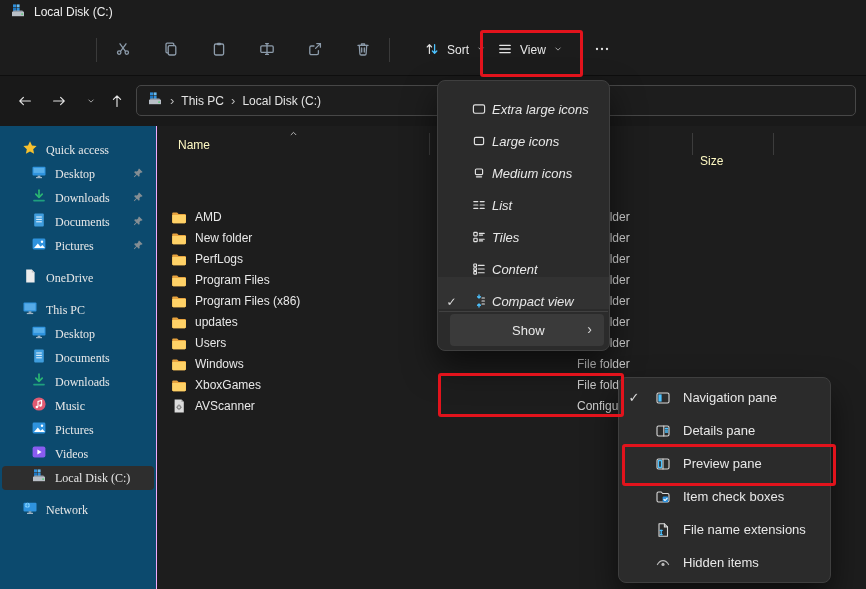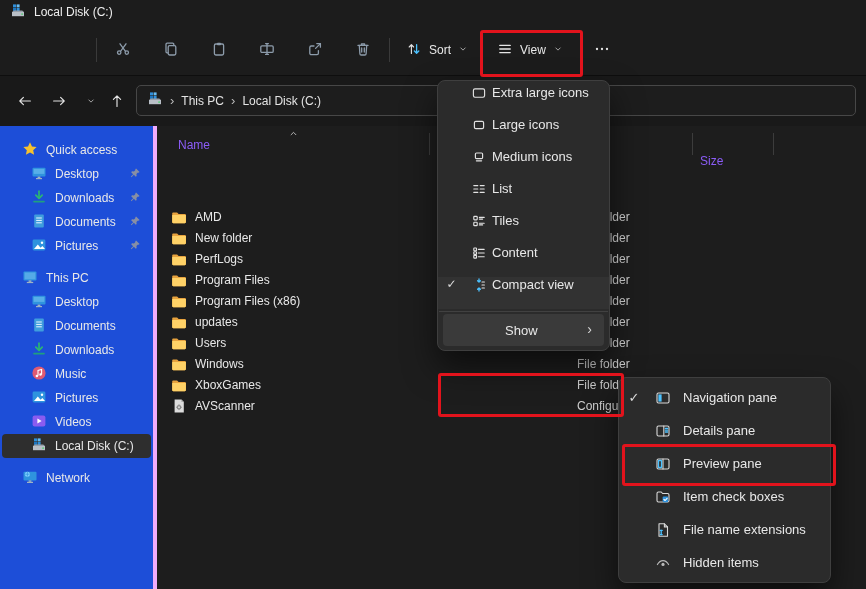--- a/index.html
+++ b/index.html
@@ -21,52 +21,52 @@
   .dots{position:absolute;left:588px;top:16px;width:28px;height:20px;display:flex;align-items:center;justify-content:center;}
   
   .navrow{position:absolute;left:0;top:76px;width:866px;height:50px;background:#191919;}
   .navbtn{position:absolute;top:13px;width:26px;height:24px;display:flex;align-items:center;justify-content:center;border-radius:4px;}
   .addr{position:absolute;left:136px;top:9px;width:446px;height:31px;border:1px solid #474747;border-radius:5px;
         background:#1d1d1d;display:flex;align-items:center;gap:7px;padding-left:10px;box-sizing:border-box;}
   .search{position:absolute;left:592px;top:9px;width:264px;height:31px;border:1px solid #474747;border-radius:5px;background:#1d1d1d;box-sizing:border-box;}
   .crumb-sep{color:#bdbdbd;font-size:13px;line-height:1;}
   .crumb{color:#e4e4e4;}
   
-  .sidebar{position:absolute;left:0;top:126px;width:157px;height:463px;background:#1d4ed8;
-           border-right:4px solid #f0abfc;box-sizing:border-box;padding-top:12px;}
+  .sidebar{position:absolute;left:0;top:126px;width:157px;height:463px;background:#0c4a6e;
+           border-right:1px solid #f0abfc;box-sizing:border-box;padding-top:12px;font-family:Liberation Serif, serif;}
   .side-item{height:24px;display:flex;align-items:center;position:relative;margin:0 2px;border-radius:4px;}
   .side-item.lvl0{padding-left:20px;}
   .side-item.lvl1{padding-left:29px;}
   .side-item .lbl{margin-left:8px;white-space:nowrap;}
   .side-item .pin{position:absolute;right:10px;top:5px;opacity:.85;}
   .side-item.sel{background:#2e2e2e;}
   .side-item.spacer{margin-top:8px;}
   
   .filearea{position:absolute;left:157px;top:126px;width:709px;height:463px;background:#1d1d1d;}
-  .colhead{position:absolute;color:#8b5cf6;}
+  .colhead{position:absolute;color:#fef9c3;}
   .colsep{position:absolute;top:7px;width:1px;height:22px;background:#3c3c3c;}
   .sortcaret{position:absolute;left:131px;top:2px;}
   .rows{position:absolute;left:0;top:37px;width:709px;margin-top:44px;}
   .frow{position:relative;height:21px;}
   .frow .fic{position:absolute;left:14px;top:2px;}
   .frow .fname{position:absolute;left:38px;top:3px;white-space:nowrap;}
   .frow .ftype{position:absolute;left:420px;top:3px;color:#cfcfcf;white-space:nowrap;}
   .frow .fsize{position:absolute;left:455px;top:3px;width:154px;text-align:right;color:#d946ef;}
   
   .menu{position:absolute;background:#2b2b2b;border:1px solid #3f3f3f;border-radius:8px;
         box-shadow:0 16px 32px rgba(0,0,0,.55);box-sizing:border-box;}
   #view-menu{left:437px;top:80px;width:173px;padding:4px 0;z-index:20;}
-  .vm-item{height:32px;display:flex;align-items:flex-start;font-size:13px;}
+  .vm-item{height:32px;display:flex;align-items:flex-end;font-size:13px;font-style:italic;}
   .vm-item.hl{background:#323232;}
   .vm-state{width:27px;display:flex;justify-content:center;align-items:center;color:#dcdcdc;font-size:12px;}
   .vm-dot{width:4px;height:4px;border-radius:50%;background:#dcdcdc;}
   .vm-icon{width:27px;display:flex;justify-content:center;align-items:center;}
   .vm-lbl{white-space:nowrap;}
   .vm-div{height:1px;background:#414141;margin:2px 1px;}
-  .show-row{height:32px;margin:2px 5px 0 5px;background:#3a3a3a;border-radius:4px;
+  .show-row{height:32px;margin:2px 5px 0 12px;background:#3a3a3a;border-radius:4px;
             display:flex;align-items:center;font-size:13px;position:relative;}
   .show-row .vm-lbl{margin-left:62px;}
   .show-row .subarrow{position:absolute;right:12px;top:8px;color:#d6d6d6;font-size:14px;line-height:1;}
   #show-submenu{left:618px;top:377px;width:213px;padding:3px 0;z-index:25;}
   .sm-item{height:33px;display:flex;align-items:center;font-size:13px;}
   .sm-state{width:30px;display:flex;justify-content:center;align-items:center;color:#dcdcdc;}
   .sm-icon{width:28px;display:flex;justify-content:center;align-items:center;}
   .sm-lbl{padding-left:6px;white-space:nowrap;}
   
   .redbox{position:absolute;border:3px solid #e2131c;border-radius:3px;z-index:40;pointer-events:none;}
@@ -131,21 +131,21 @@
         <div class="tool-ico">
           <span><svg width="16" height="16" viewBox="0 0 16 16" fill="none">
               <path d="M3 4.4h10" stroke="#8d9cab" stroke-width="1.3" stroke-linecap="round" stroke-linejoin="round"></path>
               <path d="M6.4 4.4V3h3.2v1.4" stroke="#8d9cab" stroke-width="1.3" stroke-linecap="round" stroke-linejoin="round"></path>
               <path d="M4.3 4.4l.6 8.4c0 .7.6 1.2 1.3 1.2h3.6c.7 0 1.3-.5 1.3-1.2l.6-8.4" stroke="#8d9cab" stroke-width="1.3" stroke-linecap="round" stroke-linejoin="round"></path>
               <path d="M6.7 7v4M9.3 7v4" stroke="#8d9cab" stroke-width="1.3" stroke-linecap="round" stroke-linejoin="round"></path>
             </svg></span>
         </div>
       </div>
     <div class="tool-sep" style="left:389px"></div>
-    <div class="grp" style="left:398px">
+    <div class="grp" style="left:416px">
       <span id="sort-icon"><svg width="16" height="16" viewBox="0 0 16 16" fill="none">
             <path d="M5.4 12.4V3.8M3.2 6L5.4 3.7 7.6 6" stroke="#e3e3e3" stroke-width="1.15" stroke-linecap="round" stroke-linejoin="round"></path>
             <path d="M10.6 3.6v8.6M8.4 10l2.2 2.3L12.8 10" stroke="#4cc2ff" stroke-width="1.3" stroke-linecap="round" stroke-linejoin="round"></path>
           </svg></span>
       <span>Sort</span>
       <span class="chev" id="sort-chev"><svg width="10" height="10" viewBox="0 0 16 16" fill="none">
             <path d="M4.5 6.3L8 9.8l3.5-3.5" stroke="#cfcfcf" stroke-width="1.2" fill="none" stroke-linecap="round" stroke-linejoin="round"></path>
           </svg></span>
     </div>
     <div class="grp" style="left:489px">
@@ -248,20 +248,27 @@
       <div class="side-item lvl1">
         <span><svg width="16" height="16" viewBox="0 0 16 16" fill="none">
             <rect x="1.6" y="2.6" width="12.8" height="10.8" rx="1.4" fill="#2f93de"></rect>
             <path d="M3 12l3.8-4.4 2.8 3.2 1.8-1.8 2.6 3z" fill="#fff"></path>
             <circle cx="11" cy="5.8" r="1.2" fill="#fff"></circle>
           </svg></span>
         <span class="lbl">Pictures</span>
         <span class="pin"><svg width="12" height="12" viewBox="0 0 16 16" fill="none">
             <path d="M9.4 1.9l4.7 4.7-1.2 1-1-.2-2 2 .3 2.6-1.1 1.1-2.7-2.7-3.1 3.1-.8-.8 3.1-3.1-2.7-2.7 1.1-1.1 2.6.3 2-2-.2-1z" fill="#9b9b9b"></path>
           </svg></span>
+      </div>
+      <div class="side-item lvl0 spacer">
+        <span><svg width="16" height="16" viewBox="0 0 16 16" fill="none">
+            <path d="M4.2 1.6h5.6l2.8 2.8v10H4.2z" fill="#ececec"></path>
+            <path d="M9.8 1.6v2.8h2.8z" fill="#c2c2c2"></path>
+          </svg></span>
+        <span class="lbl">OneDrive</span>
       </div>
       <div class="side-item lvl0 spacer">
         <span><svg width="16" height="16" viewBox="0 0 16 16" fill="none">
             <rect x="1.5" y="2.4" width="13" height="9" rx="1" fill="#2f93de"></rect>
             <rect x="2.6" y="3.5" width="10.8" height="6.8" fill="#8ecdf5" opacity=".4"></rect>
             <rect x="6.6" y="11.4" width="2.8" height="1.5" fill="#9fb3c2"></rect>
             <rect x="4.8" y="12.9" width="6.4" height="1.2" fill="#9fb3c2"></rect>
           </svg></span>
         <span class="lbl">This PC</span>
       </div>

